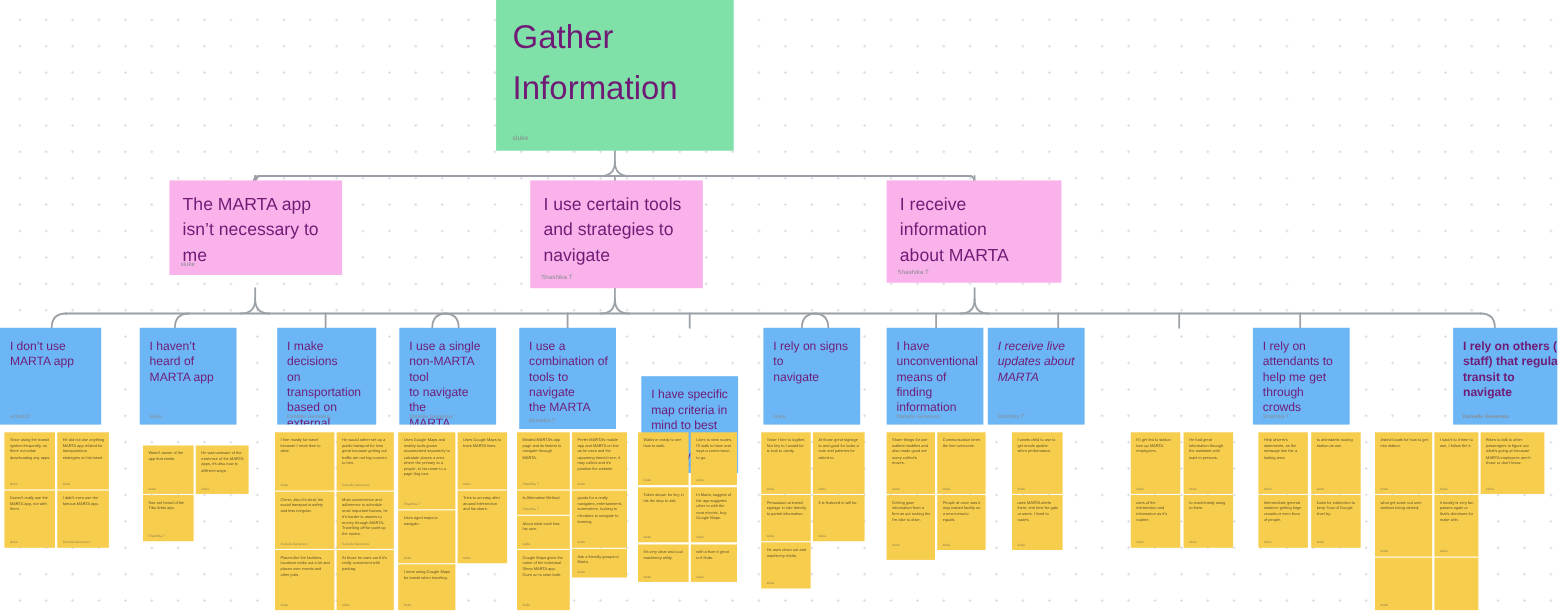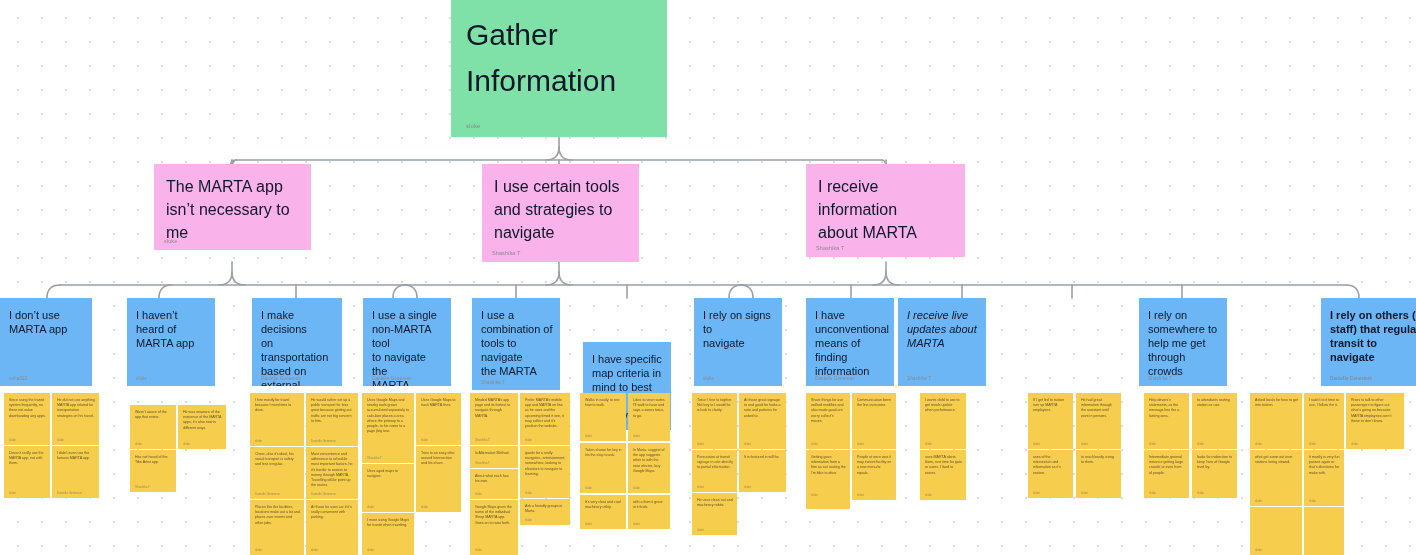--- a/index.html
+++ b/index.html
@@ -15,21 +15,21 @@
     background-color:#ffffff;
     background-image:radial-gradient(circle, #d9dde2 1px, rgba(0,0,0,0) 1.1px);
     background-size:24px 24px;
     background-position:6px 6px;
     overflow:hidden;
   }
   #connectors{position:absolute;left:0;top:0;width:1416px;height:555px;pointer-events:none;}
 
   .card{position:absolute;box-sizing:border-box;overflow:hidden;}
   .card .body{
-    color:#0f172a;
+    color:#701a75;
     white-space:pre-line;
   }
   .card .author{
     position:absolute;left:10px;bottom:6px;
     font-size:5.5px;color:#8a8a90;letter-spacing:.1px;
     white-space:nowrap;
   }
 
   
   .card.root{
@@ -214,21 +214,21 @@
   <div class="card insight" style="left:898px;top:298px;width:88px;height:88px;font-style:italic;">
     <div class="body">I receive live
 updates about
 MARTA</div>
     <div class="author">Shashika T</div>
   </div>
 
 
   <div class="card insight" style="left:1139px;top:298px;width:88px;height:88px;">
     <div class="body">I rely on
-somewhere to
+attendants to
 help me get
 through crowds</div>
     <div class="author">Shashika T</div>
   </div>
 
   <div class="card insight" style="left:1321px;top:298px;width:167px;height:88px;font-weight:bold;">
     <div class="body">I rely on others (non-MARTA
 staff) that regularly use transit to
 navigate</div>
     <div class="author">Danielle Genereux</div>

